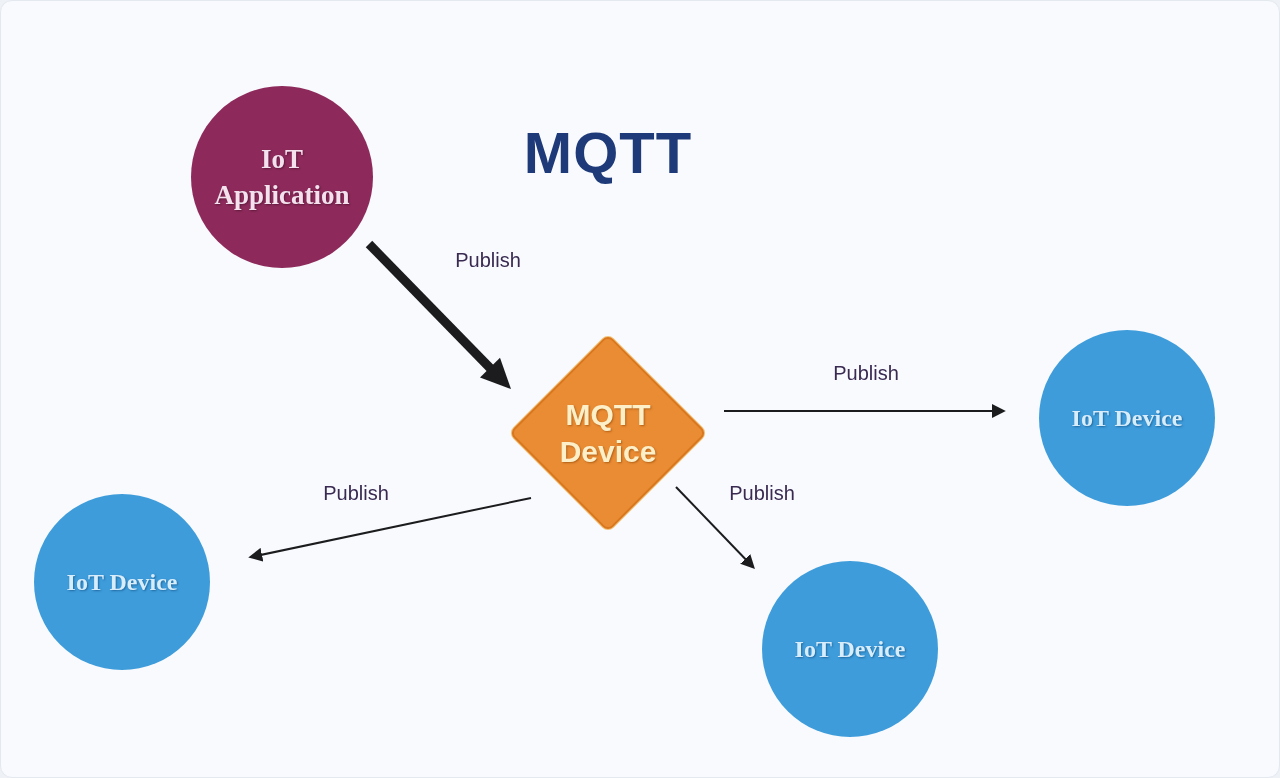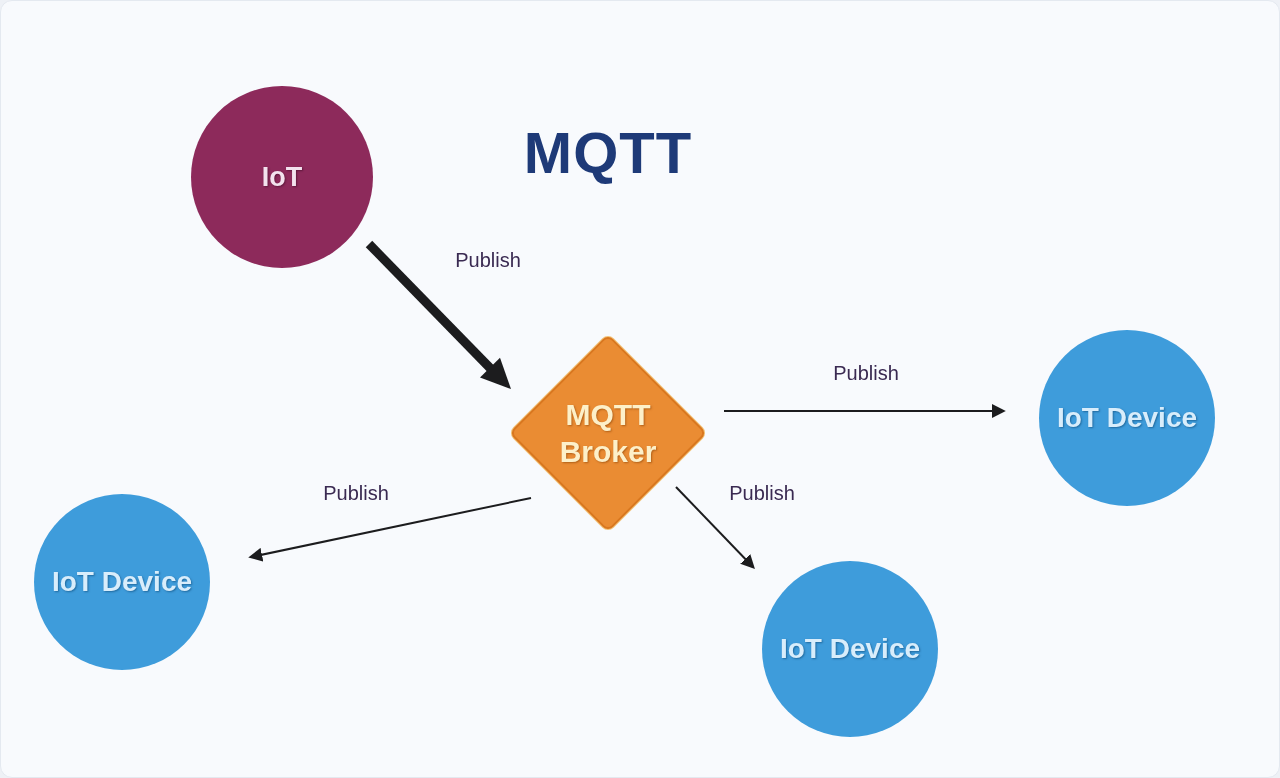--- a/index.html
+++ b/index.html
@@ -10,26 +10,26 @@
     box-sizing:border-box;
     font-family:"Liberation Sans", sans-serif;
     overflow:hidden;
   }
   .title {
     position:absolute; left:447px; top:118px; width:320px;
     text-align:center; font-size:58px; font-weight:bold; letter-spacing:1px;
   }
   .node { position:absolute; display:flex; flex-direction:column;
     align-items:center; justify-content:center; text-align:center;
-    font-weight:bold; }
+    font-weight:bold;font-family:Liberation Serif, serif; }
   .circle { border-radius:50%; }
   .node-app { left:190px; top:85px; width:182px; height:182px;
     font-size:27px; line-height:1.35;
     text-shadow:1px 1px 2px rgba(40,0,25,0.45); }
-  .node-device { width:176px; height:176px; font-size:28px;
+  .node-device { width:176px; height:176px; font-size:24px;
     text-shadow:1px 1px 2px rgba(0,55,100,0.5); }
   .node-device-right  { left:1038px; top:329px; }
   .node-device-left   { left:33px;   top:493px; }
   .node-device-bottom { left:761px;  top:560px; }
   .diamond-shape {
     position:absolute; left:537px; top:362px; width:140px; height:140px;
     transform:rotate(45deg); border-radius:7px;
     border:2px solid; box-sizing:border-box;
     box-shadow:0 0 0 1px #f3c278;
   }
@@ -69,26 +69,27 @@
 
     <line x1="723" y1="410" x2="1002" y2="410" stroke-width="2" marker-end="url(#head-small)" style="stroke: rgb(28, 28, 30);"></line>
 
     <line x1="530" y1="497" x2="250" y2="556" stroke-width="2" marker-end="url(#head-small)" style="stroke: rgb(28, 28, 30);"></line>
 
     <line x1="675" y1="486" x2="752" y2="566" stroke-width="2" marker-end="url(#head-small)" style="stroke: rgb(28, 28, 30);"></line>
   </svg>
 
   <div class="node circle node-app" style="background: rgb(141, 42, 91); color: rgb(243, 226, 238);">
     <span>IoT</span>
+    <span>Application</span>
   </div>
 
   <div class="diamond-shape" style="background: rgb(234, 140, 51); border-color: rgb(217, 119, 31);"></div>
   <div class="diamond-label" style="color: rgb(253, 240, 201);">
     <span>MQTT</span>
-    <span>Broker</span>
+    <span>Device</span>
   </div>
 
   <div class="node circle node-device node-device-right" style="background: rgb(62, 156, 219); color: rgb(216, 237, 251);">
     <span>IoT Device</span>
   </div>
 
   <div class="node circle node-device node-device-left" style="background: rgb(62, 156, 219); color: rgb(216, 237, 251);">
     <span>IoT Device</span>
   </div>
 

